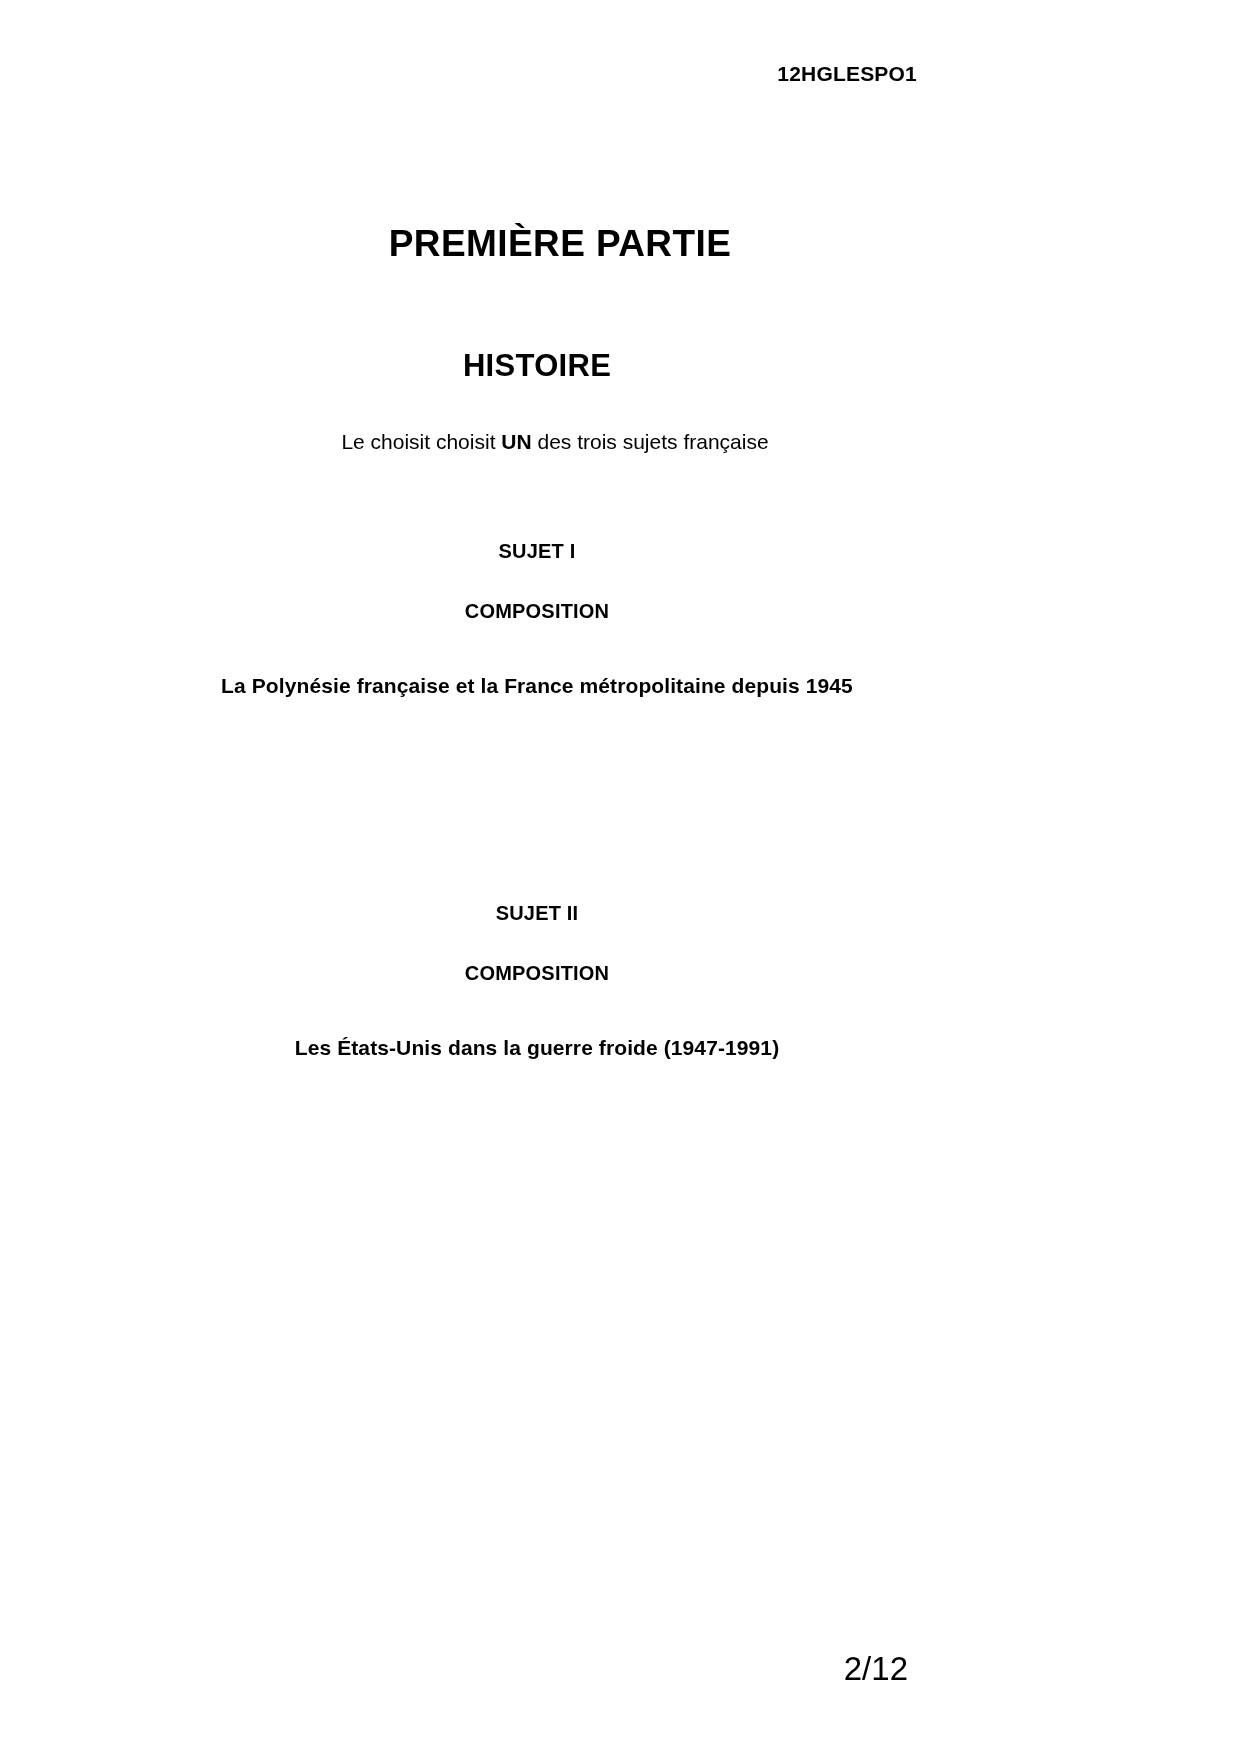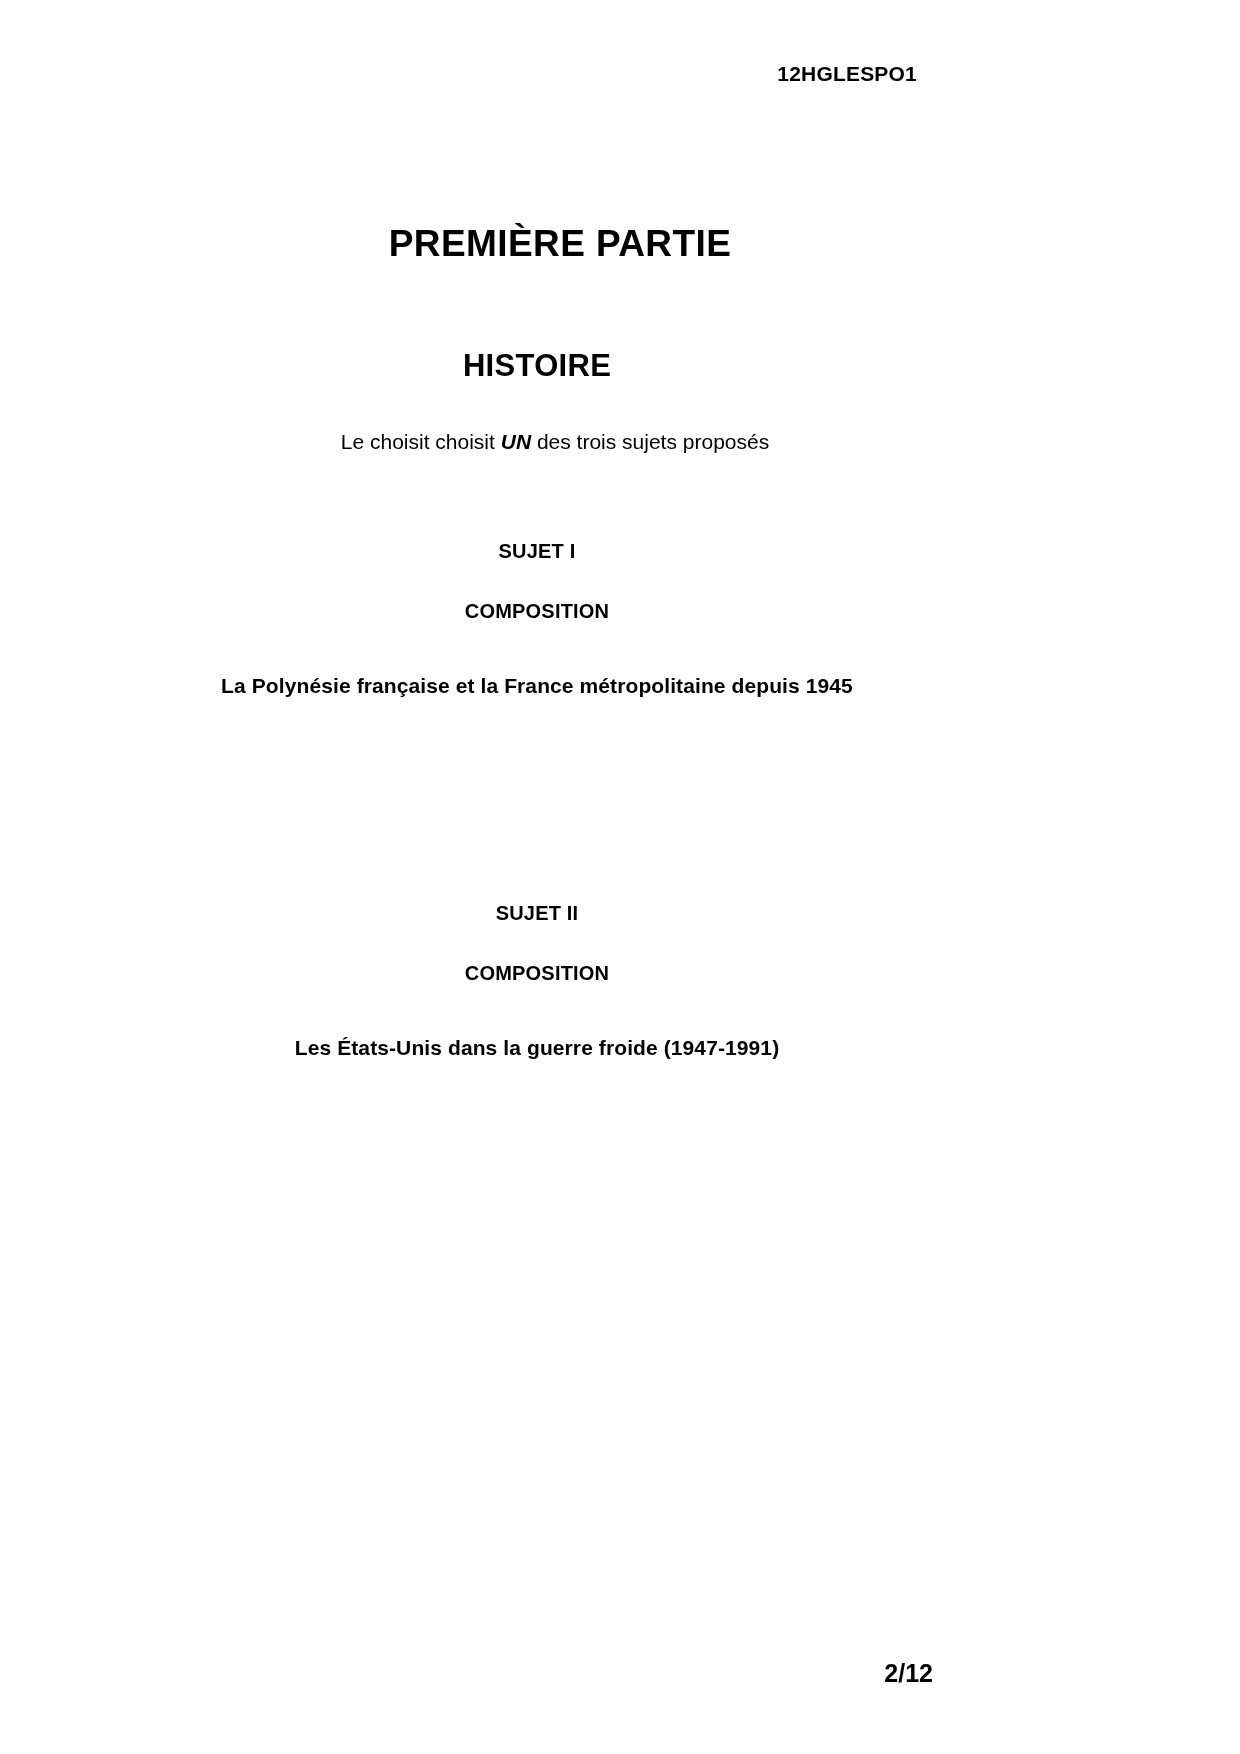--- a/index.html
+++ b/index.html
@@ -58,21 +58,21 @@
   .instruction {
     position: absolute;
     top: 409px;
     left: 0;
     width: 1240px;
     text-align: center;
     font-size: 21px;
     font-weight: normal;
     transform: translateX(-65px);
   }
-  .instruction b { font-weight: bold; font-style: italic; }
+  .instruction b { font-weight: bold; }
 
   .subject-block {
     position: absolute;
     left: 0;
     width: 1240px;
     text-align: center;
   }
   .subject-label {
     font-size: 20px;
     font-weight: bold;
@@ -91,38 +91,38 @@
     letter-spacing: 0.1px;
     margin: 51px 0 0 0;
   }
 
   #subject-1 { top: 540px; transform: translateX(-83px); }
   #subject-2 { top: 902px; transform: translateX(-83px); }
 
   .page-number {
     position: absolute;
     bottom: 66px;
-    right: 91px;
-    font-size: 25px;
-    font-weight: bold;
+    right: 116px;
+    font-size: 33px;
+    font-weight: normal;
   }
 </style>
 </head>
 <body>
 
 <div class="page">
 
   <div class="exam-code">12HGLESPO1</div>
 
   <h1 class="title-main">PREMIÈRE PARTIE</h1>
 
   <h2 class="title-sub">HISTOIRE</h2>
 
   <p class="instruction">
-    <span>Le choisit choisit </span><b>UN</b><span> des trois sujets proposés</span>
+    <span>Le choisit choisit </span><b>UN</b><span> des trois sujets française</span>
   </p>
 
   <div class="subject-block" id="subject-1">
     <p class="subject-label">SUJET I</p>
     <p class="subject-kind">COMPOSITION</p>
     <p class="subject-text">La Polynésie française et la France métropolitaine depuis 1945</p>
   </div>
 
   <div class="subject-block" id="subject-2">
     <p class="subject-label">SUJET II</p>

